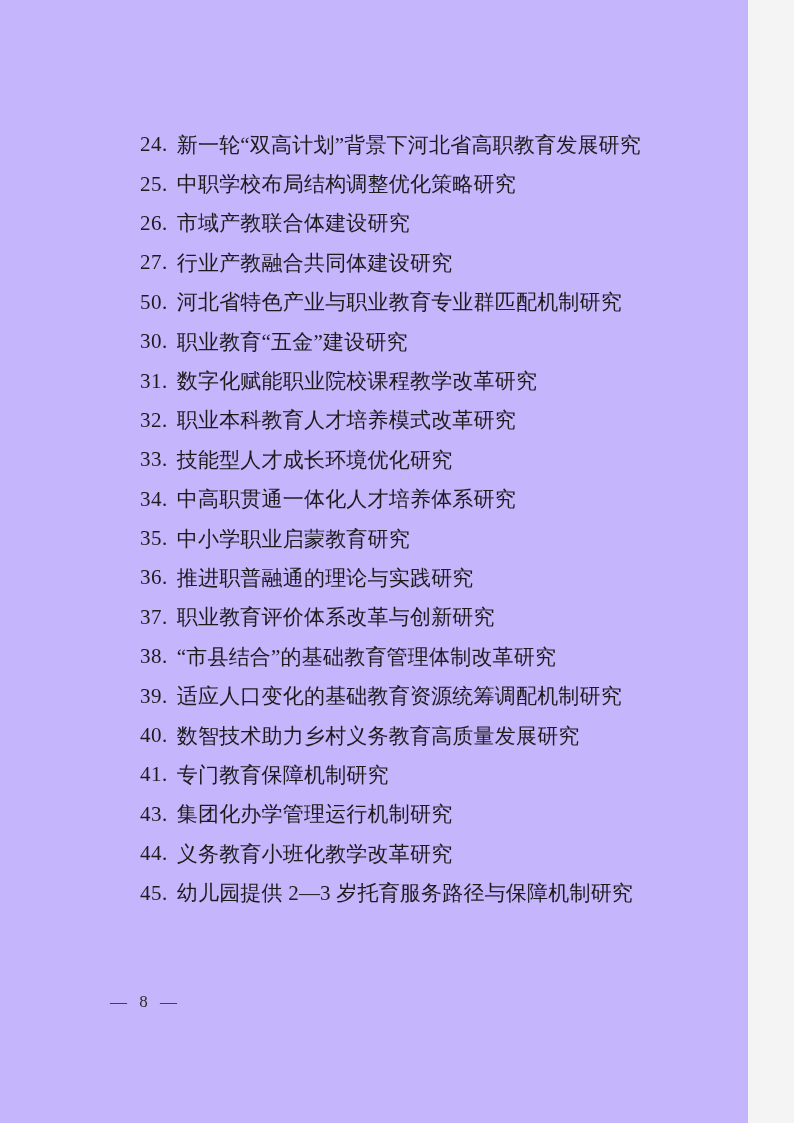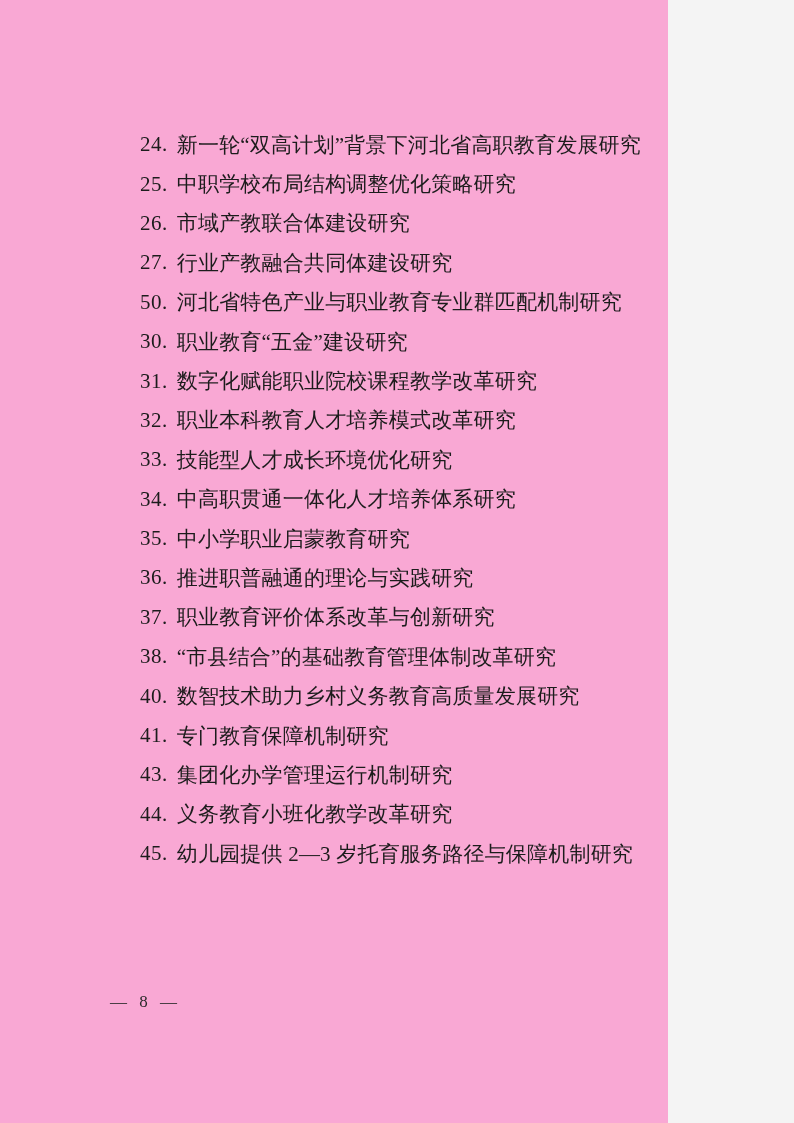--- a/index.html
+++ b/index.html
@@ -7,25 +7,26 @@
     padding: 0;
   }
   body {
     width: 794px;
     height: 1123px;
     background: #f4f4f4;
     font-family: "Liberation Serif", serif;
   }
   .page {
     position: relative;
-    width: 668px;
+    width: 724px;
     height: 1123px;
-    background: #f9a8d4;
+    background: #c4b5fd;
     color: #1a1a1a;
     overflow: hidden;
+    padding-left: 24px;
   }
   .topic-list {
     position: absolute;
     left: 140px;
     top: 125px;
     width: 580px;
   }
   .topic-item {
     height: 39.4px;
     display: flex;
@@ -123,20 +124,24 @@
   <div class="topic-item">
     <span class="topic-num">37.</span>
     <span class="topic-text">职业教育评价体系改革与创新研究</span>
   </div>
 
   <div class="topic-item">
     <span class="topic-num">38.</span>
     <span class="topic-text">“市县结合”的基础教育管理体制改革研究</span>
   </div>
 
+  <div class="topic-item">
+    <span class="topic-num">39.</span>
+    <span class="topic-text">适应人口变化的基础教育资源统筹调配机制研究</span>
+  </div>
 
   <div class="topic-item">
     <span class="topic-num">40.</span>
     <span class="topic-text">数智技术助力乡村义务教育高质量发展研究</span>
   </div>
 
   <div class="topic-item">
     <span class="topic-num">41.</span>
     <span class="topic-text">专门教育保障机制研究</span>
   </div>

